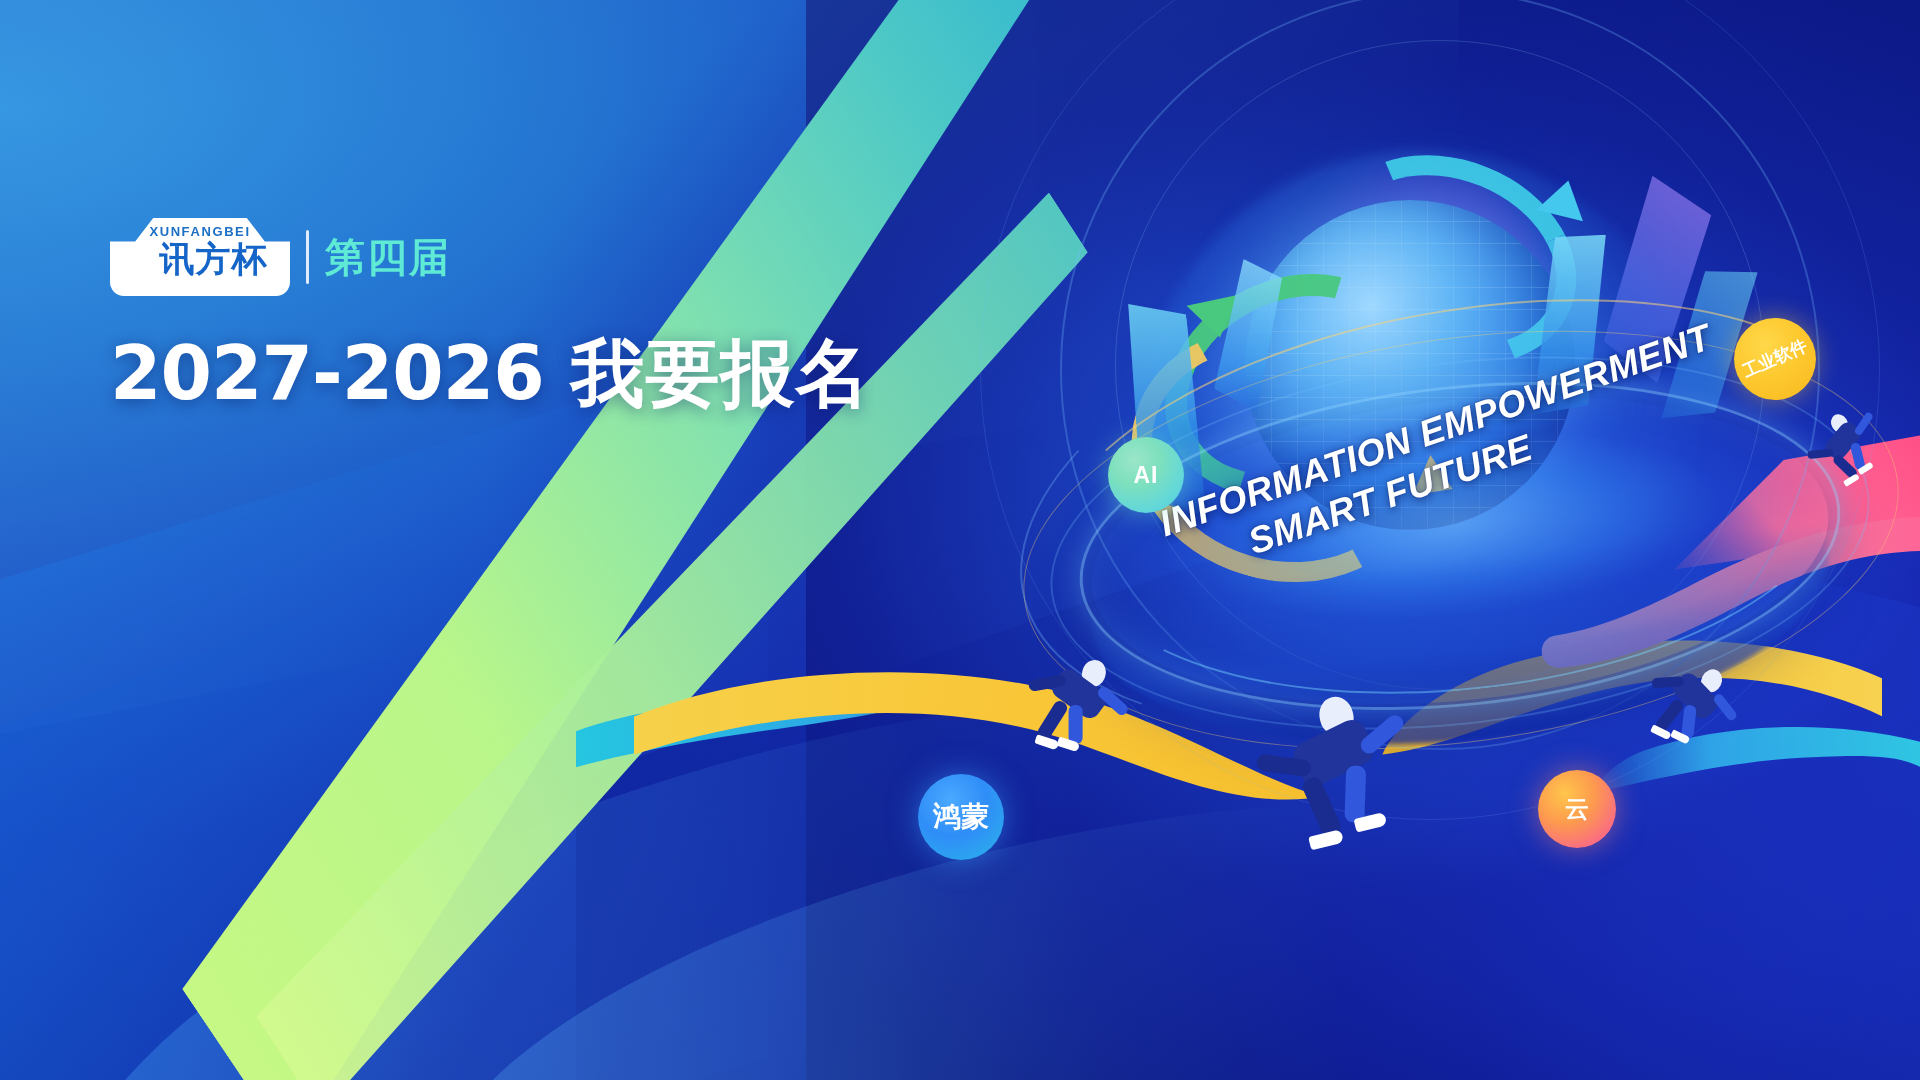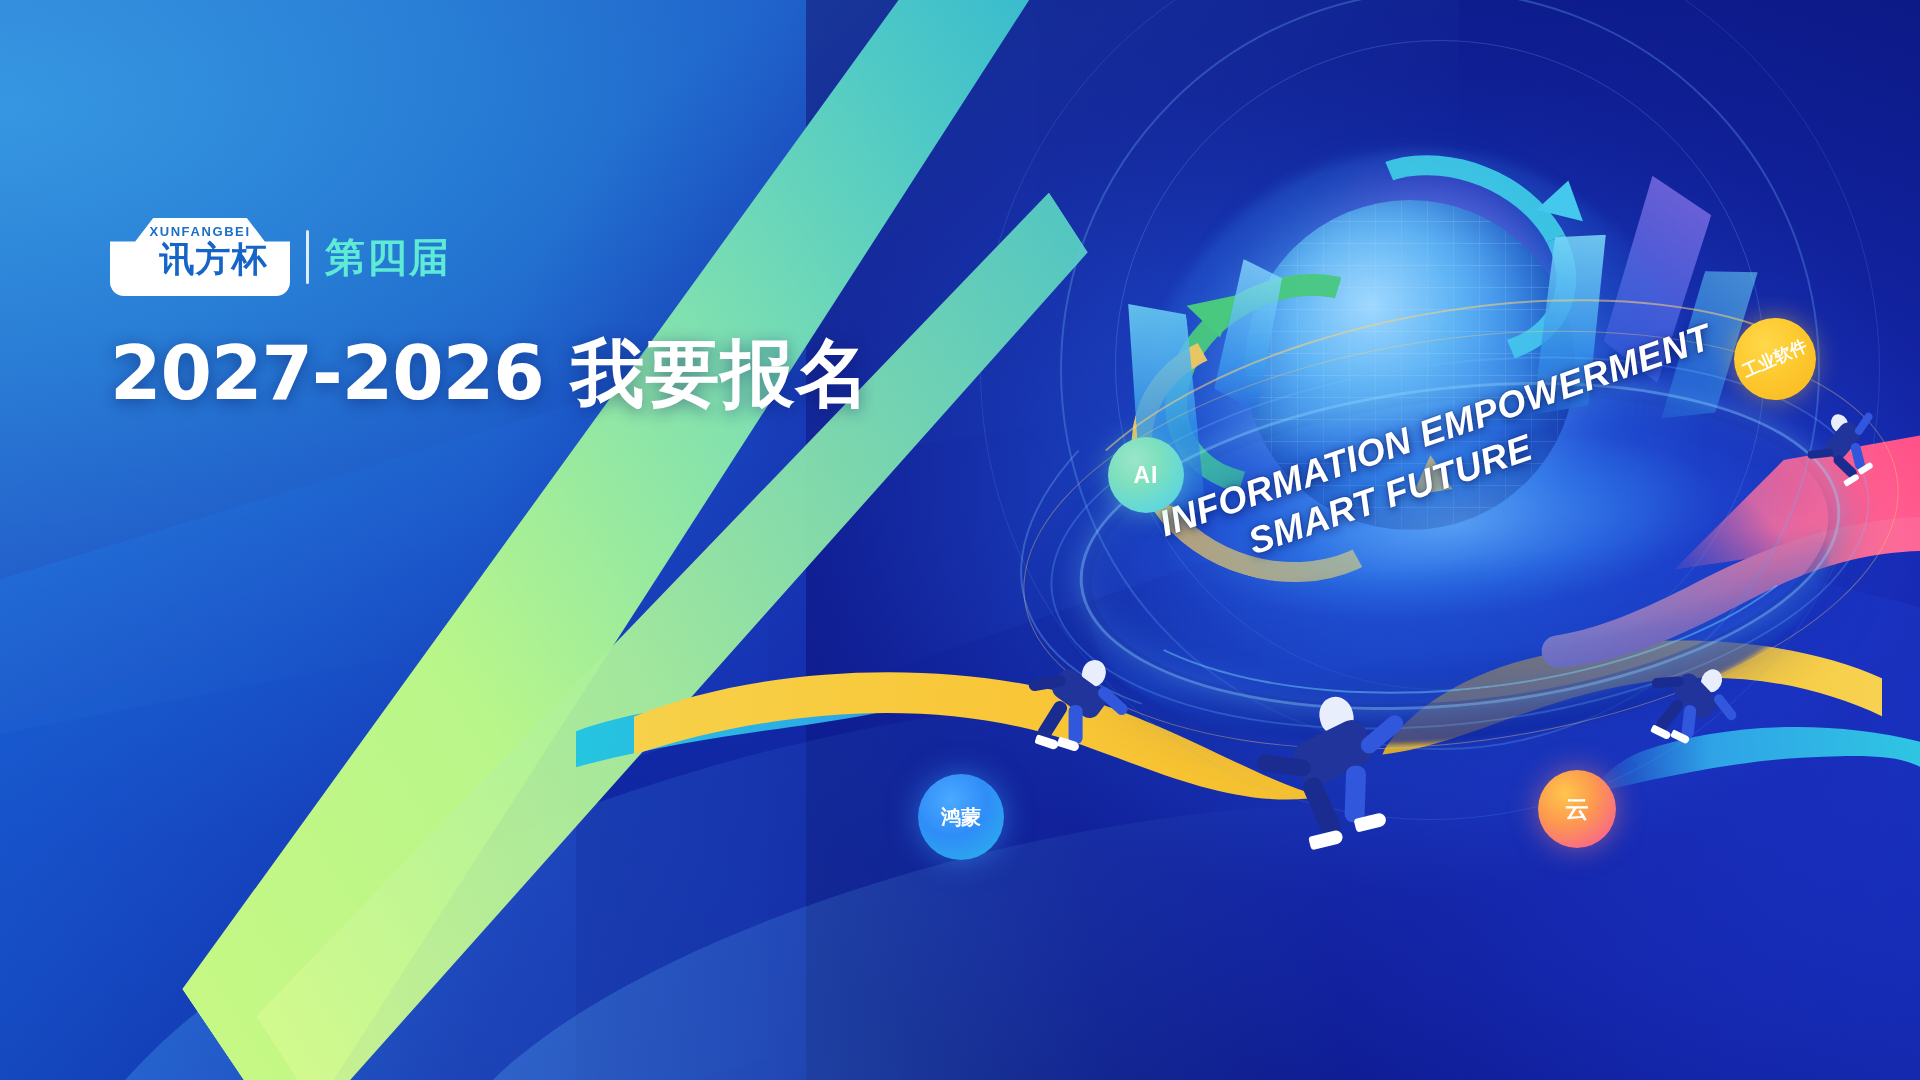--- a/index.html
+++ b/index.html
@@ -212,21 +212,21 @@
   
   .badge{ position:absolute; border-radius:50%; display:flex; align-items:center; justify-content:center;
           color:#fff; font-weight:bold; text-align:center; line-height:1.15; }
   .badge-ai{ left:1108px; top:437px; width:76px; height:76px; font-size:23px; letter-spacing:1px;
     background:radial-gradient(circle at 35% 30%, #9ae6c9 0%, #7ee0bd 35%, #63d8d9 70%, #4fcbe0 100%);
     box-shadow:0 0 26px rgba(110,225,200,.45); }
   .badge-gy{ left:1734px; top:318px; width:82px; height:82px; font-size:17px;
     background:radial-gradient(circle at 38% 32%, #ffd84a 0%, #fdc92f 45%, #f8b81f 100%);
     box-shadow:0 0 26px rgba(250,200,60,.45); }
   .badge-gy span{ display:block; transform:rotate(-24deg); }
-  .badge-hm{ left:918px; top:774px; width:86px; height:86px; font-size:20px;
+  .badge-hm{ left:918px; top:774px; width:86px; height:86px; font-size:28px;
     background:radial-gradient(circle at 38% 30%, #4aa9ff 0%, #2f8df8 45%, #2ab6e8 100%);
     box-shadow:0 0 30px rgba(60,160,255,.5); }
   .badge-cloud{ left:1538px; top:770px; width:78px; height:78px; font-size:24px;
     background:radial-gradient(circle at 34% 30%, #ffc64b 0%, #fd9a4e 40%, #fa6f7f 75%, #f7609a 100%);
     box-shadow:0 0 28px rgba(250,130,120,.5); }
 
   
   .content{ position:absolute; left:110px; top:218px; width:840px; }
 
   .logo-row{ display:flex; align-items:center; gap:16px; }

